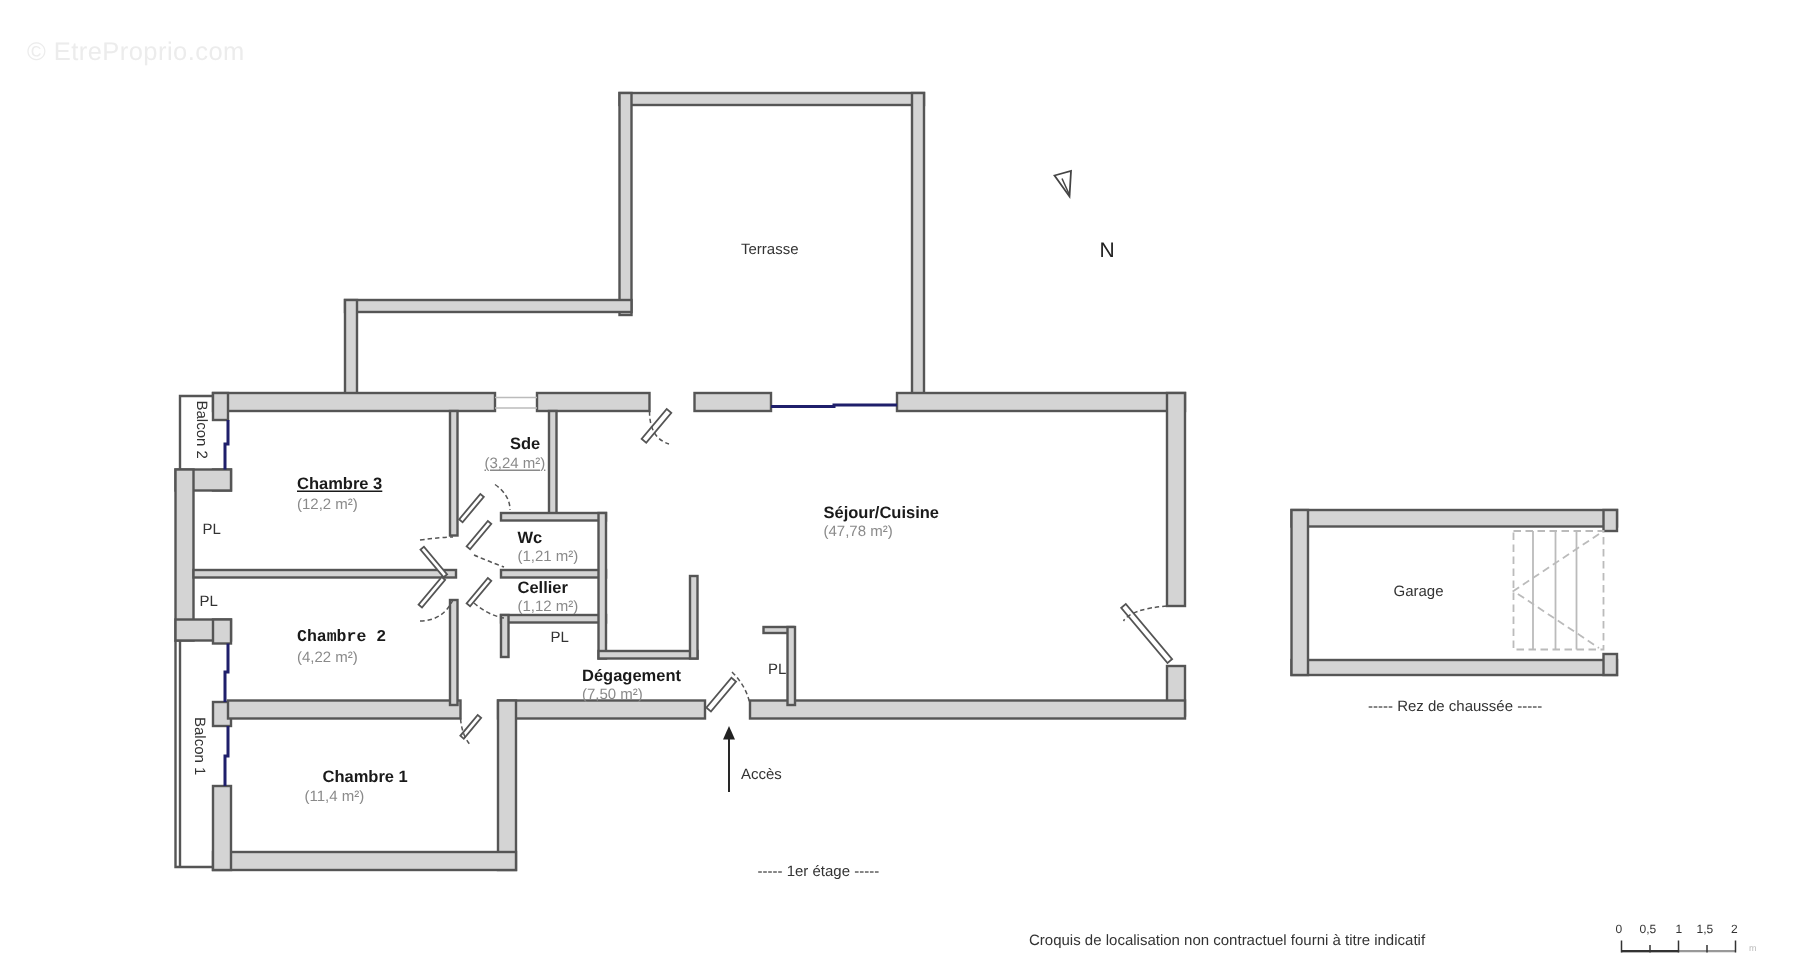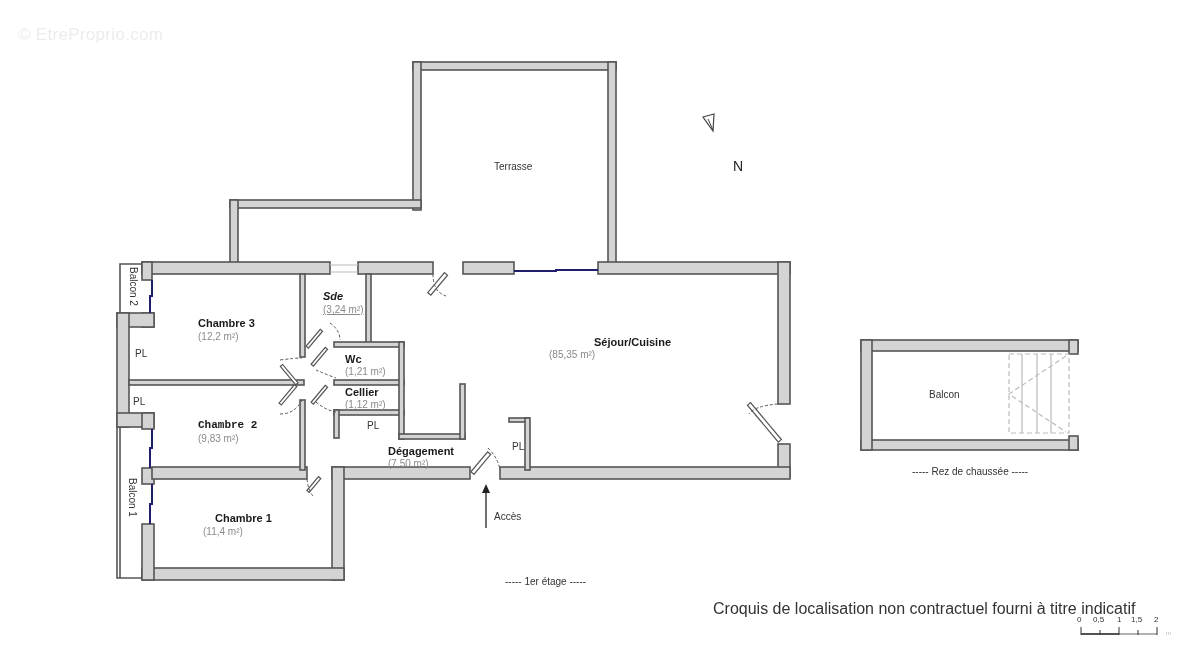--- a/index.html
+++ b/index.html
@@ -148,58 +148,58 @@
     <line x1="1138" y1="630" x2="1138" y2="635" stroke="#333" stroke-width="1"></line>
     <line x1="1157" y1="627" x2="1157" y2="635" stroke="#333" stroke-width="1"></line>
   </g>
 </svg>
 
 <div class="lbl watermark" style="left:18px; top:25px;">© EtreProprio.com</div>
 <div class="lbl" style="left:733px; top:158px; font-size:14px;">N</div>
 
 <div class="lbl plain" style="left:494px; top:161px;">Terrasse</div>
 
-<div class="lbl room-name" style="left:549px; top:336px;margin-left:45px;">Séjour/Cuisine</div>
-<div class="lbl room-area" style="left:549px; top:349px;">(85,35 m²)</div>
-
-<div class="lbl room-name" style="left:198px; top:317px;">Chambre 3</div>
+<div class="lbl room-name" style="left:549px; top:336px;">Séjour/Cuisine</div>
+<div class="lbl room-area" style="left:549px; top:349px;">(47,78 m²)</div>
+
+<div class="lbl room-name" style="left:198px; top:317px;text-decoration:underline;">Chambre 3</div>
 <div class="lbl room-area" style="left:198px; top:331px;">(12,2 m²)</div>
 
 <div class="lbl room-name" style="left:198px; top:419px;font-family:Liberation Mono, monospace;">Chambre 2</div>
-<div class="lbl room-area" style="left:198px; top:433px;">(9,83 m²)</div>
+<div class="lbl room-area" style="left:198px; top:433px;">(4,22 m²)</div>
 
 <div class="lbl room-name" style="left:215px; top:512px;">Chambre 1</div>
 <div class="lbl room-area" style="left:203px; top:526px;">(11,4 m²)</div>
 
-<div class="lbl room-name" style="left:323px; top:290px;font-style:italic;">Sde</div>
+<div class="lbl room-name" style="left:340px; top:290px;">Sde</div>
 <div class="lbl room-area" style="left:323px; top:304px;text-decoration:underline;">(3,24 m²)</div>
 
 <div class="lbl room-name" style="left:345px; top:353px;">Wc</div>
 <div class="lbl room-area" style="left:345px; top:366px;">(1,21 m²)</div>
 
 <div class="lbl room-name" style="left:345px; top:386px;">Cellier</div>
 <div class="lbl room-area" style="left:345px; top:399px;">(1,12 m²)</div>
 
 <div class="lbl room-name" style="left:388px; top:445px;">Dégagement</div>
 <div class="lbl room-area" style="left:388px; top:458px;">(7,50 m²)</div>
 
-<div class="lbl plain" style="left:929px; top:389px;">Balcon</div>
+<div class="lbl plain" style="left:929px; top:389px;">Garage</div>
 
 <div class="lbl plain rot" style="left:139px; top:267px; transform: rotate(90deg);">Balcon 2</div>
 <div class="lbl plain rot" style="left:138px; top:478px; transform: rotate(90deg);">Balcon 1</div>
 
 <div class="lbl plain" style="left:135px; top:348px;">PL</div>
 <div class="lbl plain" style="left:133px; top:396px;">PL</div>
 <div class="lbl plain" style="left:367px; top:420px;">PL</div>
 <div class="lbl plain" style="left:512px; top:441px;">PL</div>
 
 <div class="lbl plain" style="left:494px; top:511px;">Accès</div>
 <div class="lbl plain" style="left:505px; top:576px;">-----   1er étage   -----</div>
 <div class="lbl plain" style="left:912px; top:466px;">-----   Rez de chaussée   -----</div>
 
-<div class="lbl plain" style="left:686px; top:600px; font-size:16px;margin-left:27px;">Croquis de localisation non contractuel fourni à titre indicatif</div>
+<div class="lbl plain" style="left:686px; top:622px; font-size:10px;">Croquis de localisation non contractuel fourni à titre indicatif</div>
 
 <div class="lbl" style="left:1077px; top:615px; font-size:8px; color:#333;">0</div>
 <div class="lbl" style="left:1093px; top:615px; font-size:8px; color:#333;">0,5</div>
 <div class="lbl" style="left:1117px; top:615px; font-size:8px; color:#333;">1</div>
 <div class="lbl" style="left:1131px; top:615px; font-size:8px; color:#333;">1,5</div>
 <div class="lbl" style="left:1154px; top:615px; font-size:8px; color:#333;">2</div>
 <div class="lbl" style="left:1166px; top:630px; font-size:6px; color:#bbb;">m</div>
 
 </body></html>

